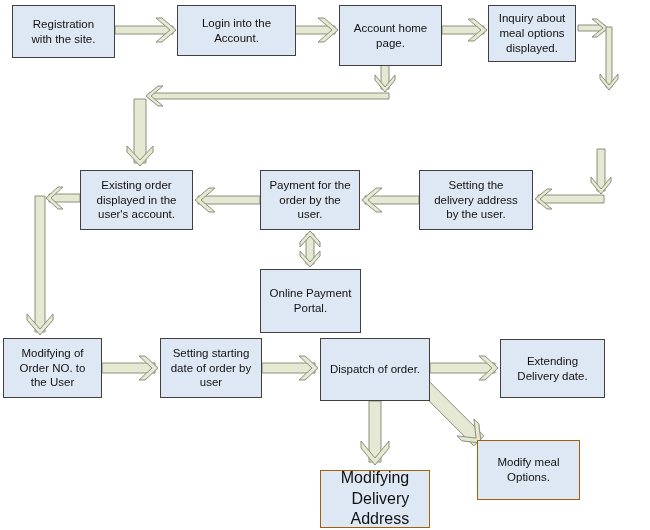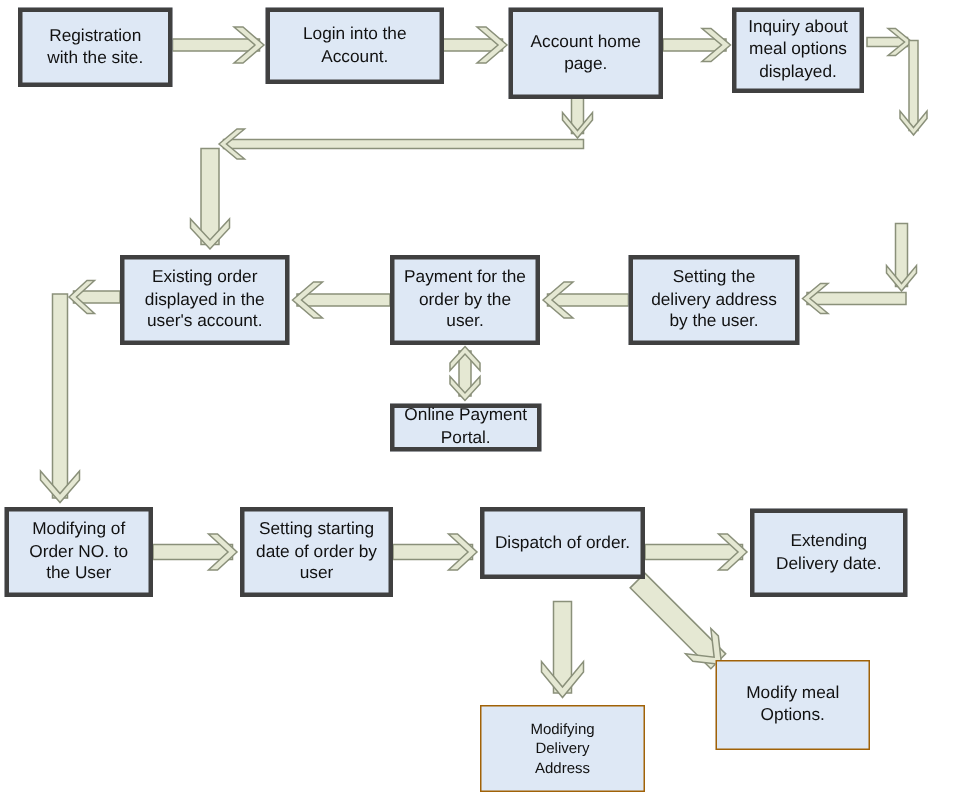--- a/index.html
+++ b/index.html
@@ -7,34 +7,34 @@
     position:relative;
     width:650px;height:530px;
     background:#ffffff;
     font-family:"Liberation Sans", sans-serif;
     overflow:hidden;
   }
   .diagram svg{position:absolute;left:0;top:0;}
   .node{
     position:absolute;
     background:#dee8f5;
-    border:3px solid #404040;
+    border:1px solid #404040;
     color:#111111;
     display:flex;
     align-items:center;
     justify-content:center;
     text-align:center;
     white-space:pre-line;
     font-size:11.5px;
     line-height:1.28;
     box-sizing:border-box;
     padding:2px 3px;
   }
   .node.dark{border:1px solid #a16207;}
-  .node.big{font-size:10px;line-height:1.3;}
+  .node.big{font-size:16px;line-height:1.3;text-align:right;}
 </style>
 </head>
 <body>
 
 <div class="diagram">
   <svg id="arrow-layer" width="650" height="530">
       <polygon points="115.0,34.0 115.0,26.0 173.0,26.0 173.0,34.0" fill="#e5e8d3" stroke="#8a907a" stroke-width="1" stroke-linejoin="miter"></polygon>
       <polygon points="176.0,30.0 162.0,42.0 156.0,42.0 170.0,30.0 156.0,18.0 162.0,18.0" fill="#e5e8d3" stroke="#8a907a" stroke-width="1" stroke-linejoin="miter"></polygon>
       <polygon points="282.0,34.0 282.0,26.0 335.0,26.0 335.0,34.0" fill="#e5e8d3" stroke="#8a907a" stroke-width="1" stroke-linejoin="miter"></polygon>
       <polygon points="338.0,30.0 324.0,42.0 318.0,42.0 332.0,30.0 318.0,18.0 324.0,18.0" fill="#e5e8d3" stroke="#8a907a" stroke-width="1" stroke-linejoin="miter"></polygon>
@@ -88,29 +88,29 @@
 displayed.</div>
   <div class="node" style="left:260px;top:170px;width:100px;height:60px">Payment for the
 order by the
 user.</div>
   <div class="node" style="left:80px;top:170px;width:113px;height:60px">Existing order
 displayed in the
 user's account.</div>
   <div class="node" style="left:419px;top:170px;width:114px;height:60px">Setting the
 delivery address
 by the user.</div>
-  <div class="node" style="left:260px;top:269px;width:101px;height:32px">Online Payment
+  <div class="node" style="left:260px;top:269px;width:101px;height:64px">Online Payment
 Portal.</div>
   <div class="node" style="left:3px;top:338px;width:99px;height:60px">Modifying of
 Order NO. to
 the User</div>
   <div class="node" style="left:160px;top:338px;width:102px;height:60px">Setting starting
 date of order by
 user</div>
-  <div class="node" style="left:320px;top:338px;width:110px;height:48px">Dispatch of order.</div>
+  <div class="node" style="left:320px;top:338px;width:110px;height:63px">Dispatch of order.</div>
   <div class="node" style="left:500px;top:339px;width:105px;height:59px">Extending
 Delivery date.</div>
   <div class="node big dark" style="left:320px;top:470px;width:110px;height:58px">Modifying
 Delivery
 Address</div>
   <div class="node dark" style="left:477px;top:440px;width:103px;height:60px">Modify meal
 Options.</div>
 </div>
 
 </body></html>

